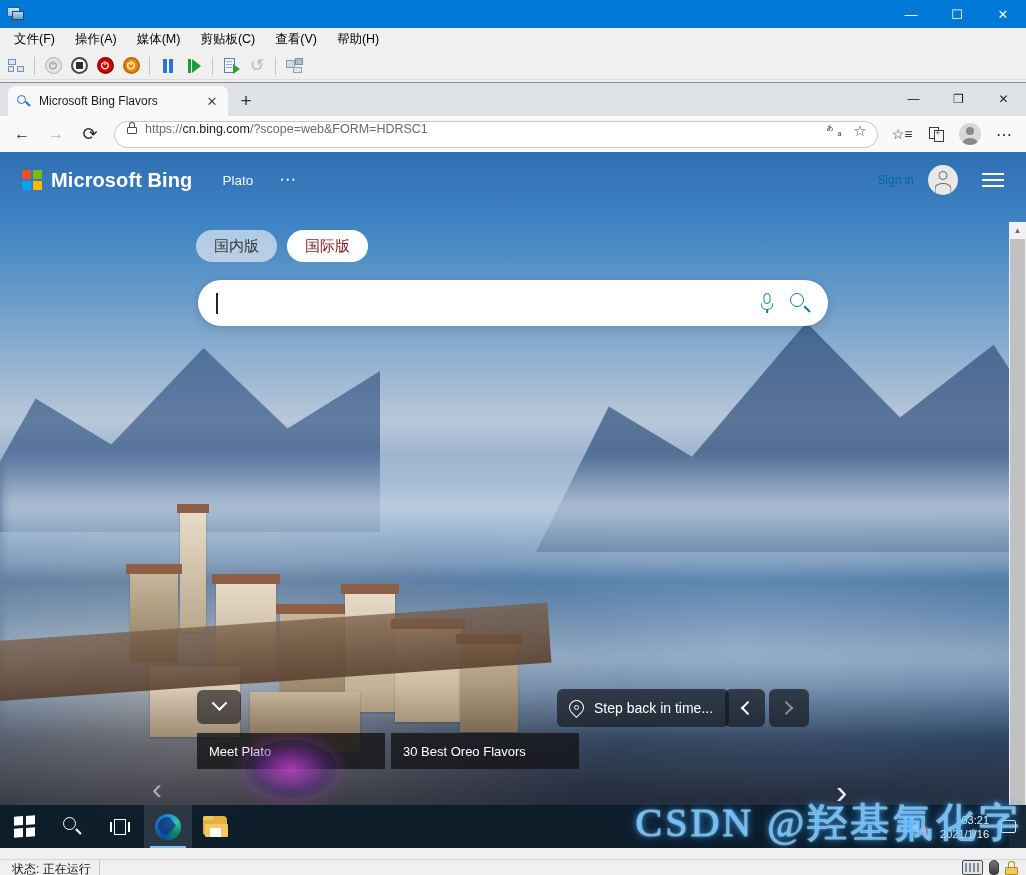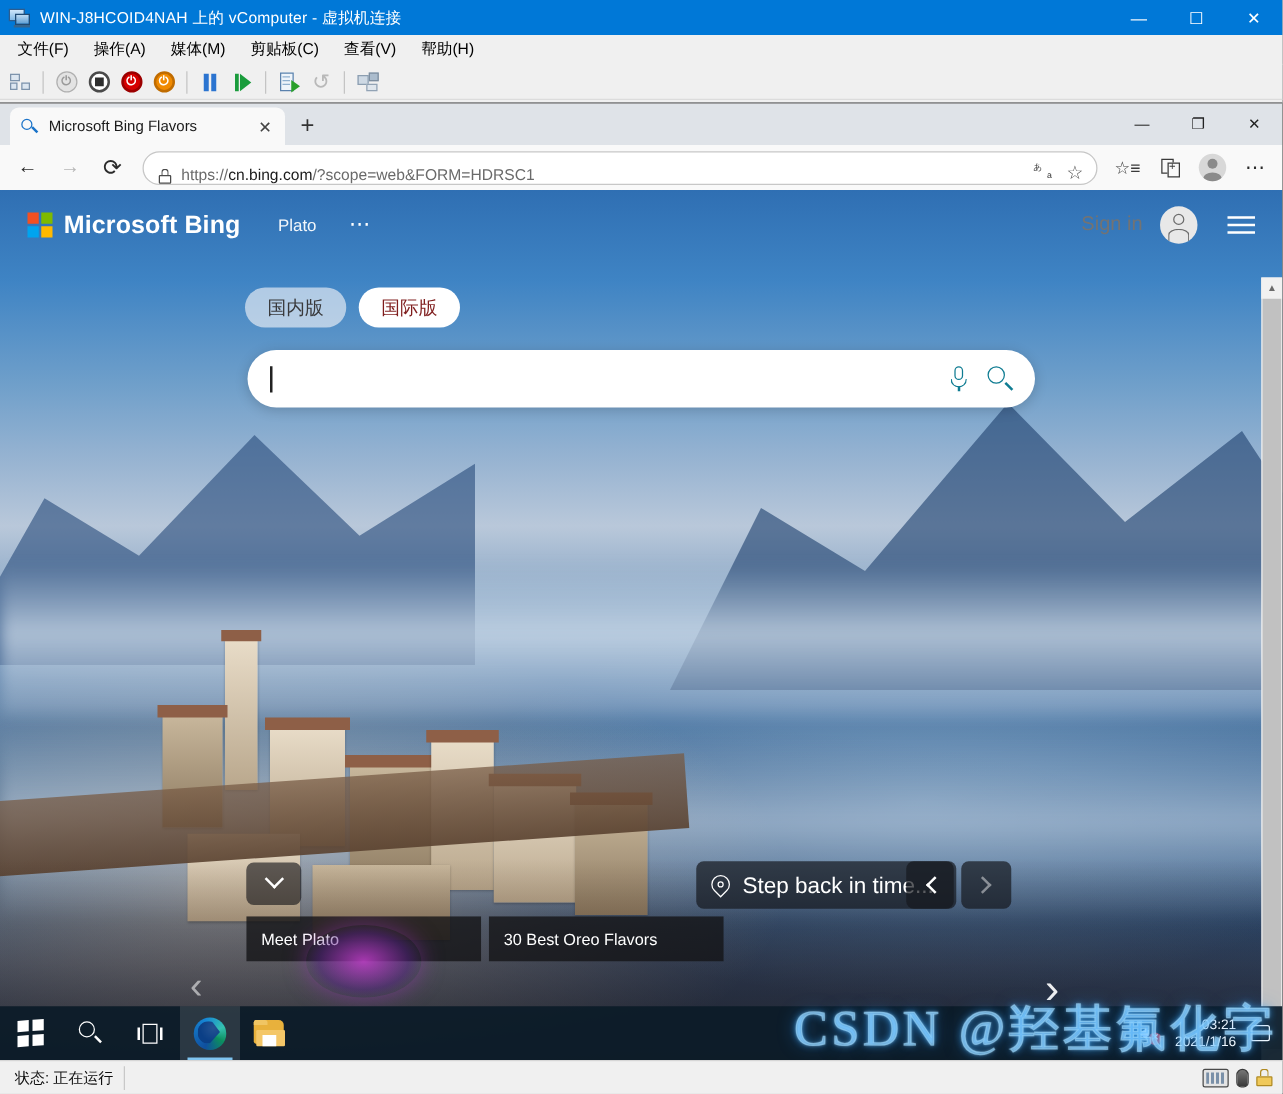--- a/index.html
+++ b/index.html
@@ -130,21 +130,21 @@
   .edge-navbar {
     height: 36px; background: #f9f9f9; display: flex; align-items: center; padding: 0 6px; gap: 2px;
   }
   .nav-btn {
     width: 32px; height: 30px; display:flex;align-items:center;justify-content:center;
     color: #2b2b2b; font-size: 16px; border-radius: 4px; flex: none;
   }
   .nav-btn.big { font-size: 18px; }
   .omnibox {
     flex: 1; height: 27px; background: #fff; border: 1px solid #c7c7c7; border-radius: 14px;
-    display: flex; align-items: flex-end; padding: 0 8px 0 12px; gap: 8px; margin: 0 6px;
+    display: flex; align-items: flex-start; padding: 0 8px 0 12px; gap: 8px; margin: 0 6px;
     min-width: 0;
   }
   .lock-ico { width: 10px; height: 12px; position: relative; flex: none; }
   .lock-ico .sh { position:absolute;left:2px;top:0;width:6px;height:5px;border:1.4px solid #4a4a4a;border-bottom:none;border-radius:3px 3px 0 0;}
   .lock-ico .bd { position:absolute;left:0;bottom:0;width:10px;height:7px;border:1.4px solid #4a4a4a;border-radius:1px;}
   .url-text { flex:1; font-size: 12.5px; color: #6a6a6a; white-space: nowrap; overflow: hidden; }
   .url-text b { color: #1b1b1b; font-weight: normal; }
   .omni-ico { width: 18px; height: 18px; flex: none; display:flex;align-items:center;justify-content:center; font-size:12px;color:#4a4a4a;}
 
   .ico-translate { width:15px;height:13px;position:relative;font-size:8px;color:#333;}
@@ -222,21 +222,21 @@
   .ms-logo-sq i { display:block; }
   .ms-logo-sq i:nth-child(1){background:#f25022;}
   .ms-logo-sq i:nth-child(2){background:#7fba00;}
   .ms-logo-sq i:nth-child(3){background:#00a4ef;}
   .ms-logo-sq i:nth-child(4){background:#ffb900;}
   .bing-wordmark { color:#fff; font-size: 20px; font-weight: 600; letter-spacing:.1px; }
   .bing-nav { display:flex; align-items:center; gap: 26px; margin-left: 30px; }
   .bing-nav a { color: rgba(255,255,255,.94); font-size: 13.5px; text-decoration: none; }
   .bing-nav .dots { color:#fff; font-size: 17px; letter-spacing: 2px; line-height: 10px; }
   .bing-header-right { margin-left: auto; display:flex; align-items:center; gap: 14px; }
-  .signin-txt { color:#737373; font-size: 16px; }
+  .signin-txt { color:#0369a1; font-size: 12px; }
   .signin-avatar {
     width: 30px;height:30px;border-radius:50%;background:#e8e8e8;position:relative;overflow:hidden;
   }
   .signin-avatar .hd{position:absolute;left:50%;top:6px;transform:translateX(-50%);width:9px;height:9px;border-radius:50%;border:1.6px solid #6c6c6c;}
   .signin-avatar .bd{position:absolute;left:50%;bottom:2px;transform:translateX(-50%);width:17px;height:10px;border-radius:50% 50% 0 0;border:1.6px solid #6c6c6c;border-bottom:none;}
   .hamburger { display:flex;flex-direction:column;gap:4px;width:22px; margin-left:10px;}
   .hamburger i { height: 2px; background:#fff; display:block; }
 
   .pill-row { position:relative; display:flex; gap: 10px; padding: 22px 0 0 196px; }
   .pill {
@@ -273,21 +273,21 @@
   }
   .chev-btn .ch { width:11px;height:11px;border-right:2px solid #fff;border-bottom:2px solid #fff;transform:rotate(45deg) translate(-3px,-3px);}
   .info-pill {
     position:absolute; left: 557px; top: 537px; height: 38px;
     background: rgba(22,24,30,.70); border-radius: 6px; display:flex; align-items:center; gap:10px;
     padding: 0 16px 0 12px;
   }
   .pin-ico { width:15px;height:17px;position:relative; flex:none;}
   .pin-ico .p { position:absolute;left:0;top:0;width:15px;height:15px;border:1.7px solid #fff;border-radius:50% 50% 50% 0; transform: rotate(-45deg);}
   .pin-ico .d { position:absolute;left:5px;top:5px;width:5px;height:5px;border:1.5px solid #fff;border-radius:50%;}
-  .info-pill span { color:#fff; font-size: 18px; white-space:nowrap; }
+  .info-pill span { color:#fff; font-size: 14px; white-space:nowrap; }
   .arrow-sq {
     position:absolute; top: 537px; width: 40px; height: 38px;
     background: rgba(22,24,30,.70); border-radius: 6px;
     display:flex;align-items:center;justify-content:center;
   }
   .arrow-sq.prev { left: 725px; }
   .arrow-sq.next { left: 769px; }
   .arrow-sq .a { width:10px;height:10px;border-right:2px solid #fff;border-bottom:2px solid #fff;}
   .arrow-sq.prev .a { transform: rotate(135deg) translate(-2px,-2px); }
   .arrow-sq.next .a { transform: rotate(-45deg) translate(-2px,-2px); opacity:.45; }
@@ -398,23 +398,23 @@
     position:absolute; right: 4px; bottom: -2px; font-size: 40px; letter-spacing: 3px;
     color: rgba(120,200,255,.34);
     text-shadow: 0 0 6px rgba(60,170,255,.85), 0 0 14px rgba(40,150,255,.6), 0 0 2px rgba(210,240,255,.9);
     font-family: "Liberation Serif", serif;
     white-space: nowrap; pointer-events: none; user-select:none;
     -webkit-text-stroke: 1px rgba(160,220,255,.55);
   }
 
   
   .vm-statusbar {
-    position:absolute; left:0; bottom:0; width: 1026px; height: 27px;
+    position:absolute; left:0; bottom:0; width: 1026px; height: 16px;
     background: #f0f0f0; border-top: 1px solid #d6d6d6;
-    display:flex; align-items:center;
+    display:flex; align-items:flex-start;
   }
   .sb-panel {
     height: 19px; display:flex; align-items:center; padding: 0 8px;
     font-size: 12px; color:#101010; border-right: 1px solid #c8c8c8; margin-left: 4px;
   }
   .sb-right { margin-left:auto; display:flex; align-items:center; gap: 6px; padding-right: 8px; }
   .sb-ico-kb { width:21px;height:15px;border:1.4px solid #4a4a4a;border-radius:2px;background:#e4e4e4;position:relative;}
   .sb-ico-kb::after{content:'';position:absolute;left:2px;top:2px;right:2px;bottom:2px;
     background: repeating-linear-gradient(90deg,#7a90a8 0 2px, transparent 2px 4px);}
   .sb-ico-mouse { width:10px;height:15px;border:1.4px solid #3a3a3a;border-radius:5px 5px 4px 4px;background:linear-gradient(#777,#3a3a3a);}
@@ -426,21 +426,20 @@
 </style>
 </head>
 <body>
 
 <div class="vm-titlebar">
   <div class="vm-title-icon">
     <div class="mon"></div>
       <div class="mon2"></div>
       <div class="base"></div>
   </div>
-  <div class="vm-title-text">WIN-J8HCOID4NAH 上的 vComputer - 虚拟机连接</div>
   <div class="vm-winctrl">
     <div>—</div>
     <div>☐</div>
     <div class="close">✕</div>
   </div>
 </div>
 
 <div class="vm-menubar">
   <span>文件(F)</span>
   <span>操作(A)</span>

